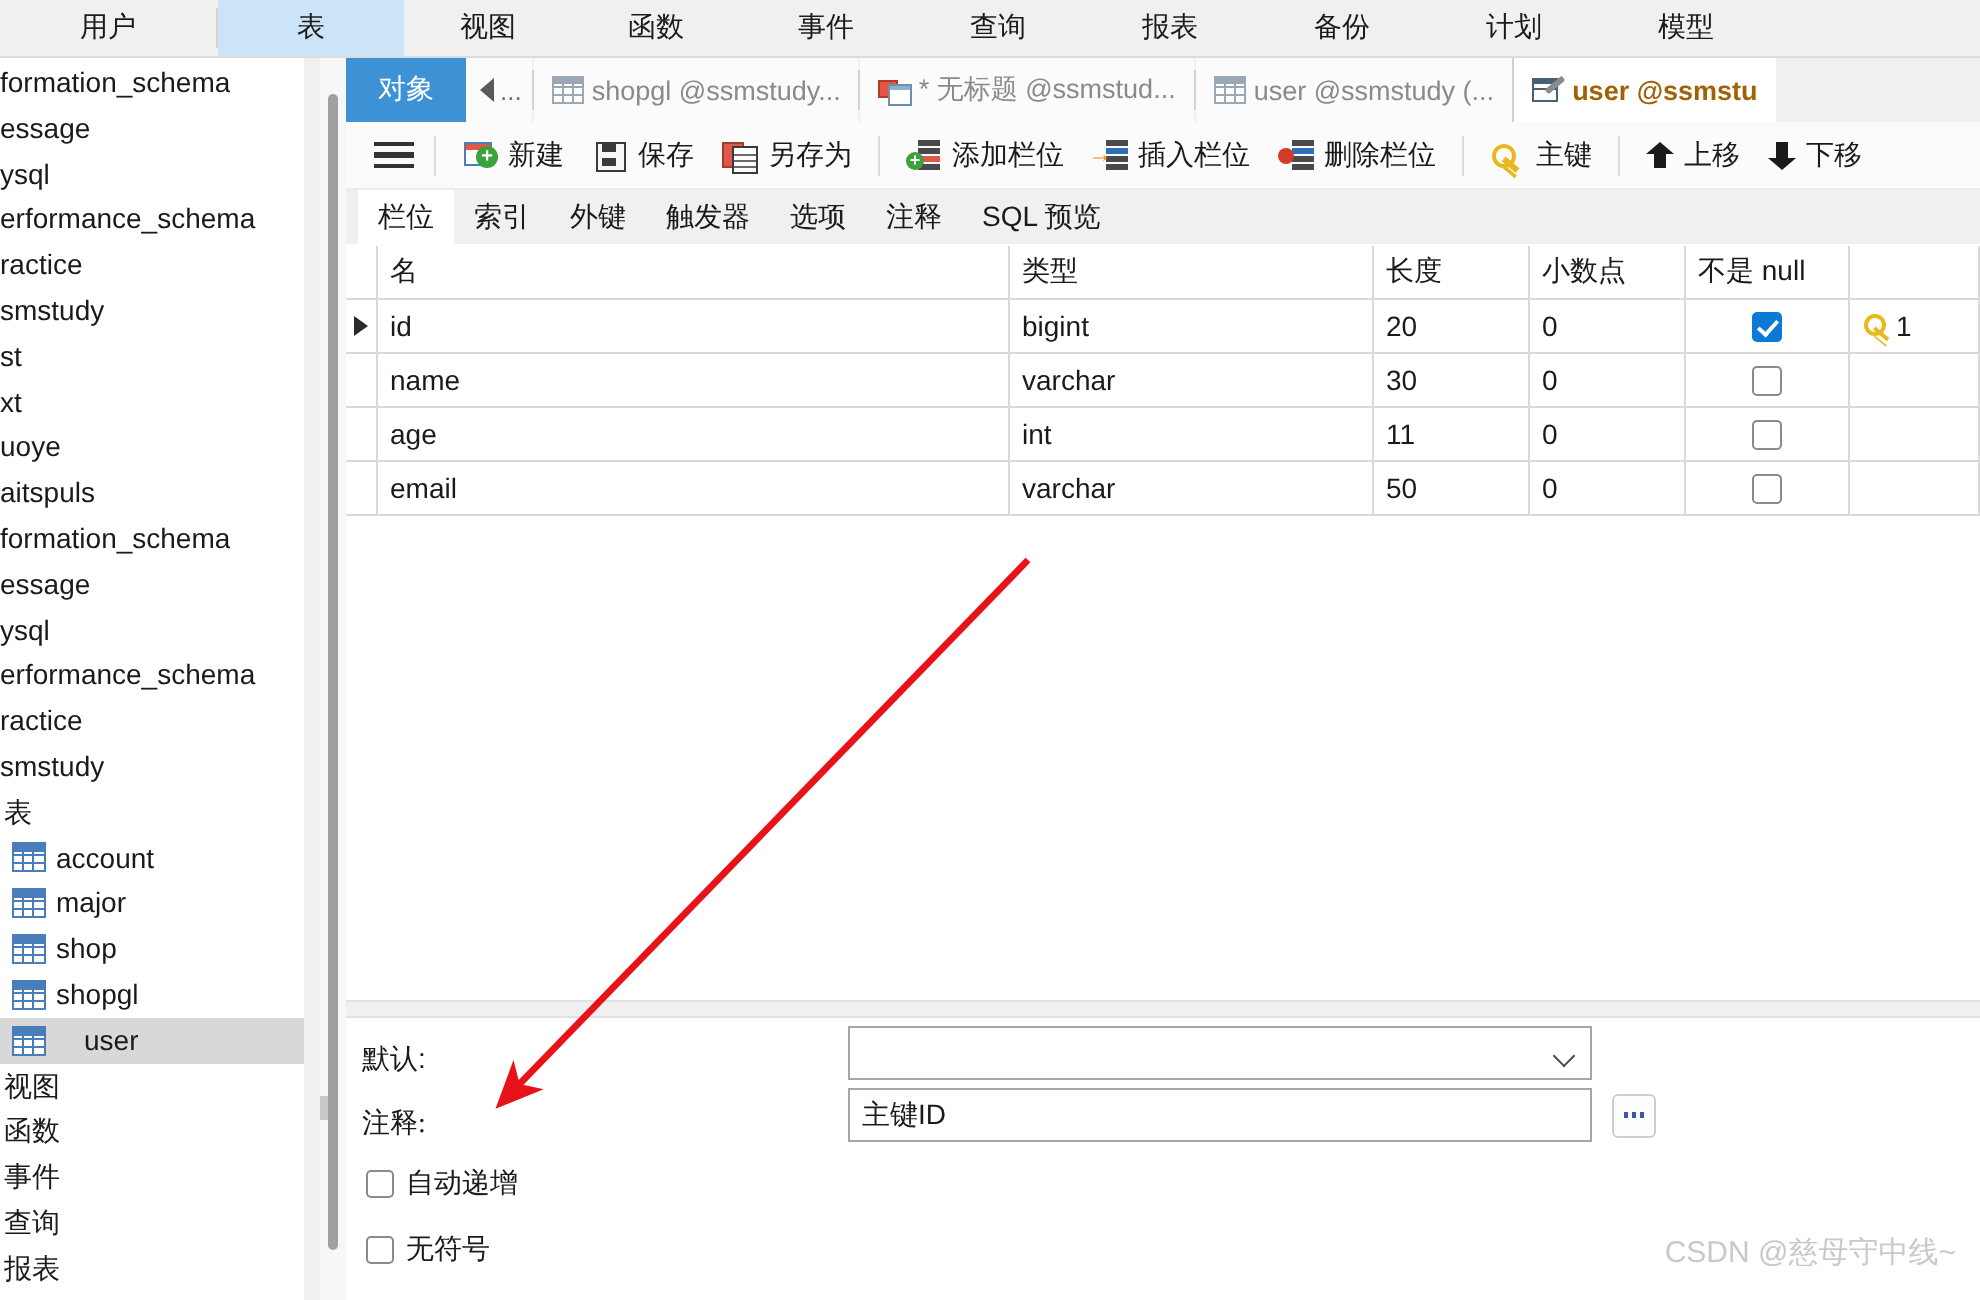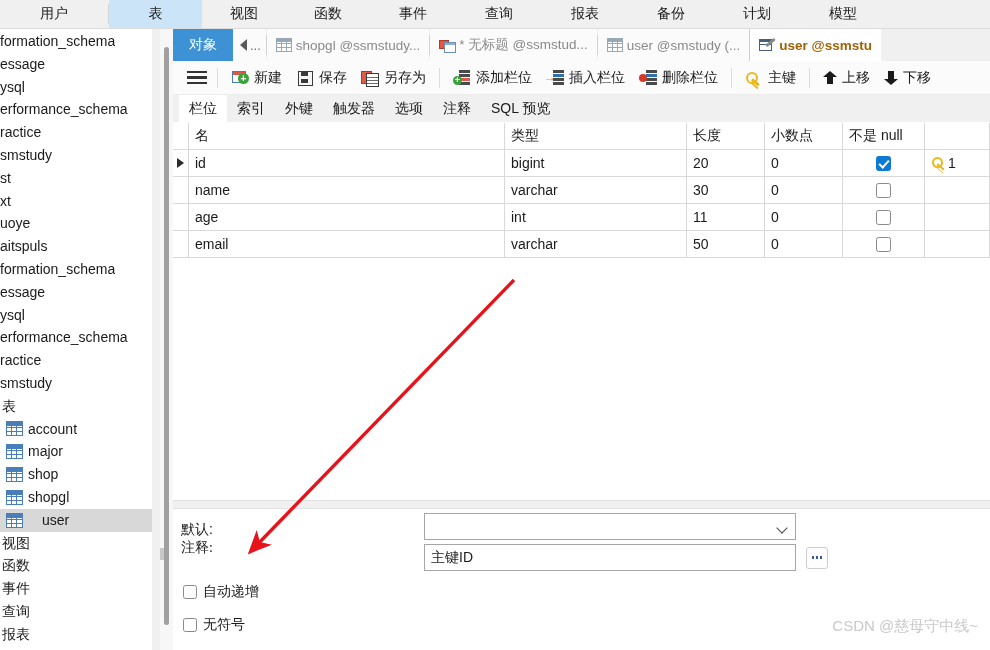--- a/index.html
+++ b/index.html
@@ -508,21 +508,21 @@
         <span>shopgl @ssmstudy...</span>
       </div>
       <div class="tabsep"></div>
       <div class="dtab inactive">
         <span class="tab-ico ti-query"></span>
         <span>* 无标题 @ssmstud...</span>
       </div>
       <div class="tabsep"></div>
       <div class="dtab inactive">
         <span class="tab-ico ti-grid"></span>
-        <span>user @smstudy (...</span>
+        <span>user @ssmstudy (...</span>
       </div>
       <div class="dtab active">
         <span class="tab-ico ti-design"></span>
         <span>user @ssmstu</span>
       </div>
     </div>
 
     <div class="toolbar">
       <div class="hamburger">
           <i></i>
@@ -693,21 +693,21 @@
       <div class="prow" style="left:8px; top:12px;">
         <span class="plabel">默认:</span>
       </div>
       <div class="prow" style="left:251px; top:4px;">
         <div class="pinput pselect" style="width:372px;">
           <span></span>
           <span class="caret"></span>
         </div>
       </div>
 
-      <div class="prow" style="left:8px; top:30px;font-family:Liberation Serif, serif;">
+      <div class="prow" style="left:8px; top:44px;font-family:Liberation Serif, serif;">
         <span class="plabel">注释:</span>
       </div>
       <div class="prow" style="left:251px; top:35px;">
         <div class="pinput" style="width:372px;">
           <span>主键ID</span>
         </div>
         <div class="ellipsis-btn" style="margin-left:10px;">
           <span></span>
           <span></span>
           <span></span>

